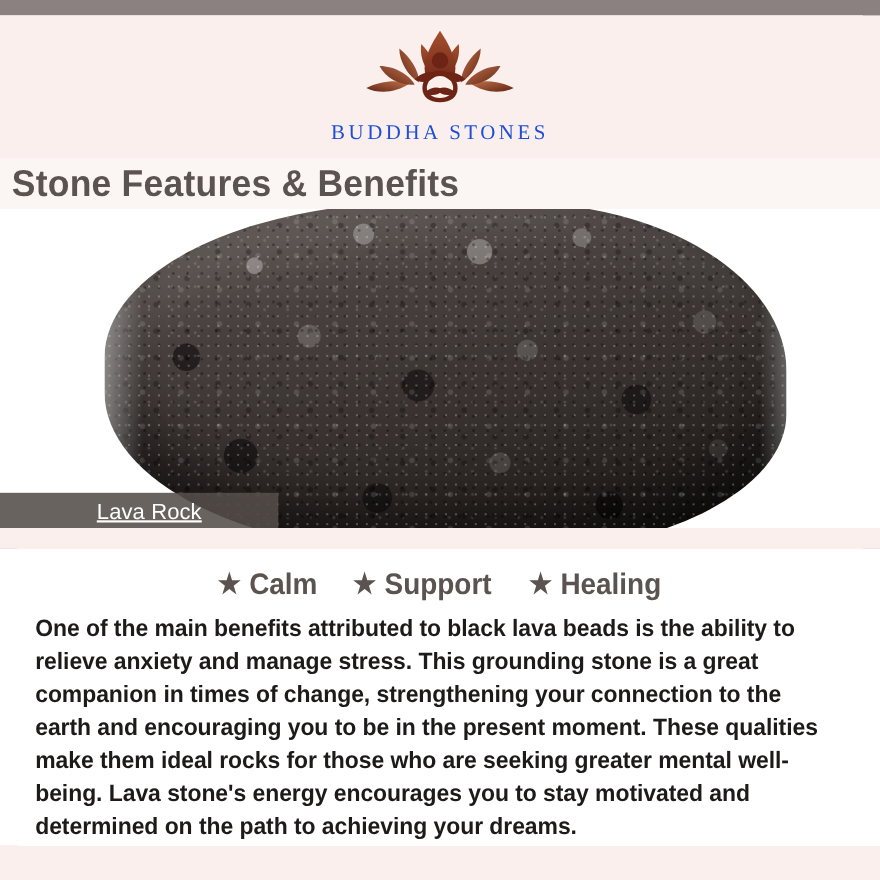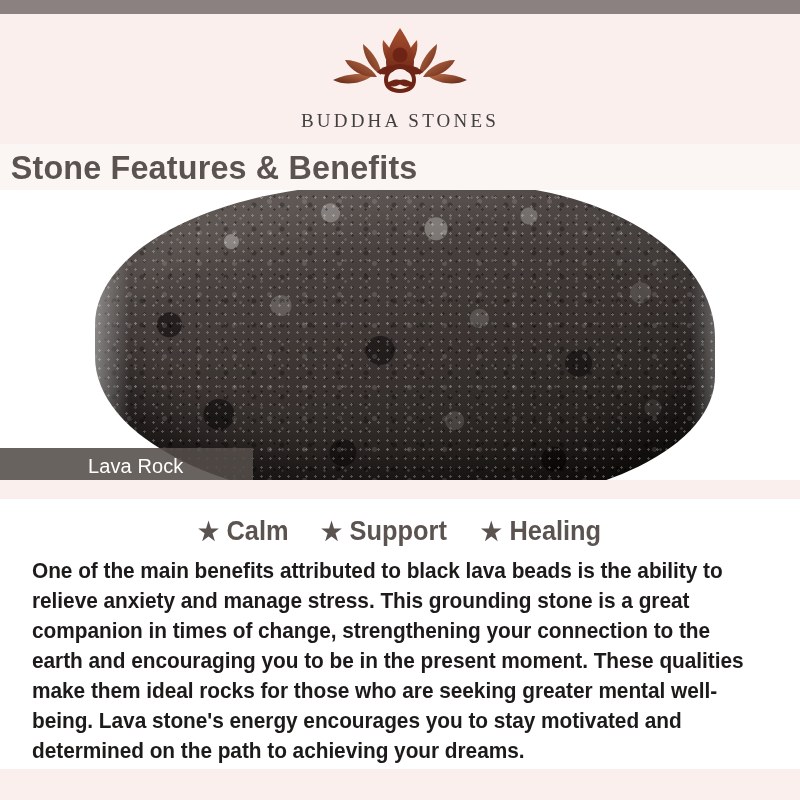--- a/index.html
+++ b/index.html
@@ -31,21 +31,21 @@
     background:#faefec;
   }
   .logo-wrap{
     position:absolute; left:0; top:8px; width:800px;
     display:flex; flex-direction:column; align-items:center;
   }
   .logo-mark{ width:170px; height:86px; display:block; }
   .logo-word{
     margin-top:2px;
     font-family:"Liberation Serif", serif;
-    font-size:19px; letter-spacing:3.2px; color:#404040;
+    font-size:19px; letter-spacing:3.2px; color:#1d4ed8;
     font-weight:400;
   }
   .title-bar{
     position:absolute; left:0; bottom:0; width:800px; height:46px;
     display:flex; align-items:center; 
     background:#fbf6f4;
   }
   .title-text{
     font-family:"Liberation Sans Narrow","Liberation Sans", sans-serif;
     font-weight:bold;
@@ -113,20 +113,21 @@
 
   .stone-label{
     position:absolute; left:0; top:258px; height:37px; width:253px;
     background:rgba(84,77,74,.88);
     display:flex; align-items:center;
   }
   .stone-label span{
     color:#ffffff; font-size:20px; padding-left:88px;
     font-family:"Liberation Sans", sans-serif; font-weight:400;
     letter-spacing:.1px;
+    text-decoration:underline;
   }
 
   
   .separator{
     position:absolute; left:0; top:480px; width:800px; height:19px;
     background:#faefec;
   }
 
   
   .content{

